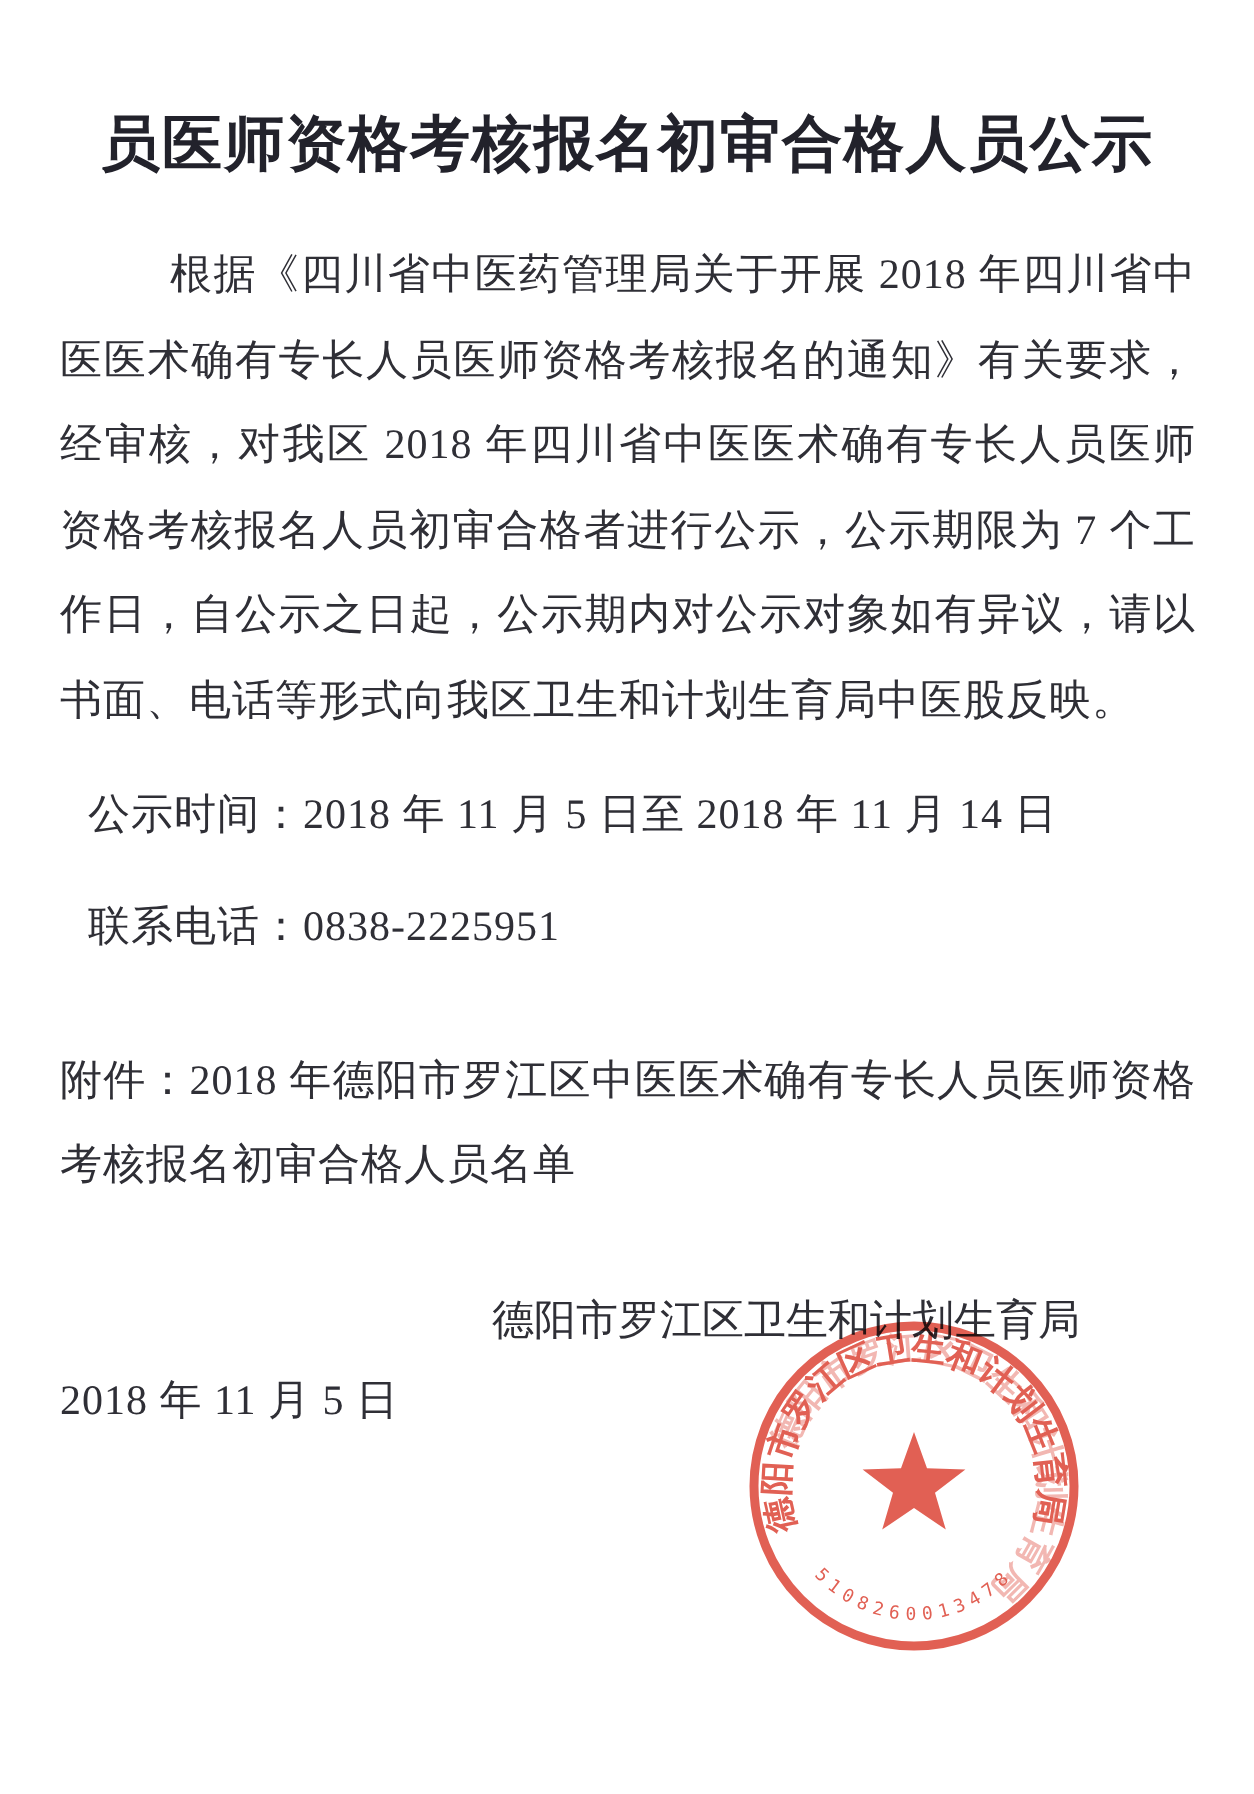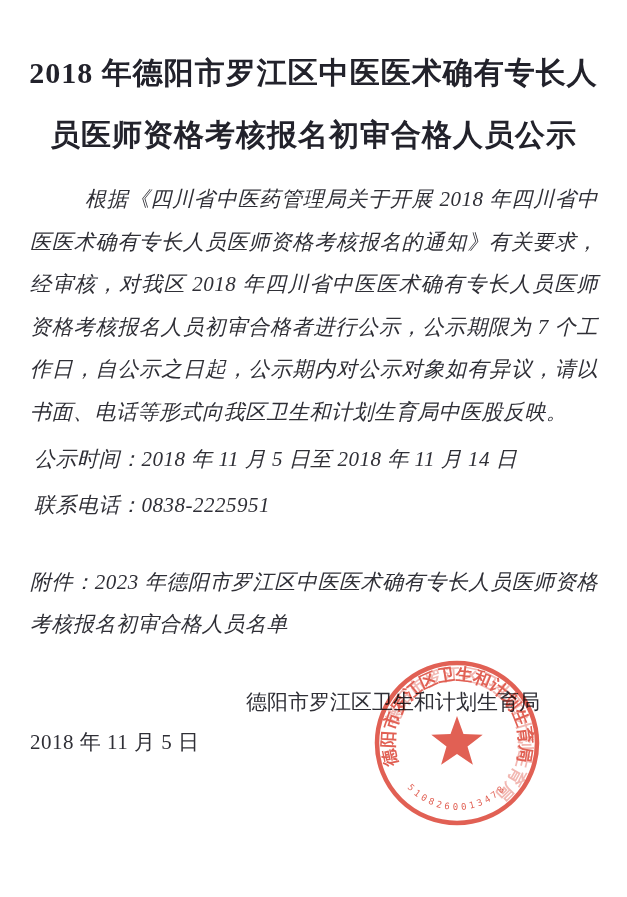--- a/index.html
+++ b/index.html
@@ -30,24 +30,23 @@
   .content {
     margin: 12px 29px 0 30px;
     font-size: 21px;
     line-height: 42.6px;
     letter-spacing: 0.5px;
   }
   .para {
     margin: 0;
     text-align: justify;
     text-justify: inter-ideograph;
-    font-style: italic;
   }
   .para.indent-first { text-indent: 55px; }
-  .line { margin: 4px; }
+  .line { margin: 14px; }
   .attachment { margin-top: 34px; }
   .signature-block {
     margin-top: 36px;
     font-size: 21px;
     line-height: 40px;
   }
   .issuer {
     text-align: right;
     padding-right: 58px;
     letter-spacing: 0;
@@ -80,29 +79,28 @@
     fill: currentColor;
     font-family: "DejaVu Sans Mono", monospace;
   }
 </style>
 </head>
 <body>
 
 <div class="page">
 
   <h1 class="title">
-    <span class="title-line">2018 年德阳市罗江区中医医术确有专长人</span>
     <span class="title-line">员医师资格考核报名初审合格人员公示</span>
   </h1>
 
   <div class="content">
     <p class="para indent-first">根据《四川省中医药管理局关于开展 2018 年四川省中医医术确有专长人员医师资格考核报名的通知》有关要求，经审核，对我区 2018 年四川省中医医术确有专长人员医师资格考核报名人员初审合格者进行公示，公示期限为 7 个工作日，自公示之日起，公示期内对公示对象如有异议，请以书面、电话等形式向我区卫生和计划生育局中医股反映。</p>
     <p class="para line">公示时间：2018 年 11 月 5 日至 2018  年 11 月 14 日</p>
     <p class="para line">联系电话：0838-2225951</p>
-    <p class="para attachment">附件：2023 年德阳市罗江区中医医术确有专长人员医师资格考核报名初审合格人员名单</p>
+    <p class="para attachment">附件：2018 年德阳市罗江区中医医术确有专长人员医师资格考核报名初审合格人员名单</p>
 
     <div class="signature-block">
       <div class="issuer">德阳市罗江区卫生和计划生育局</div>
       <div class="issue-date">2018 年 11 月 5 日</div>
     </div>
   </div>
 
   <svg class="seal" viewBox="0 0 172 172" aria-hidden="true">
     <defs>
       <path id="seal-arc-top" d="M 26.8 107.5 A 63 63 0 1 1 145.2 107.5" fill="none"></path>

